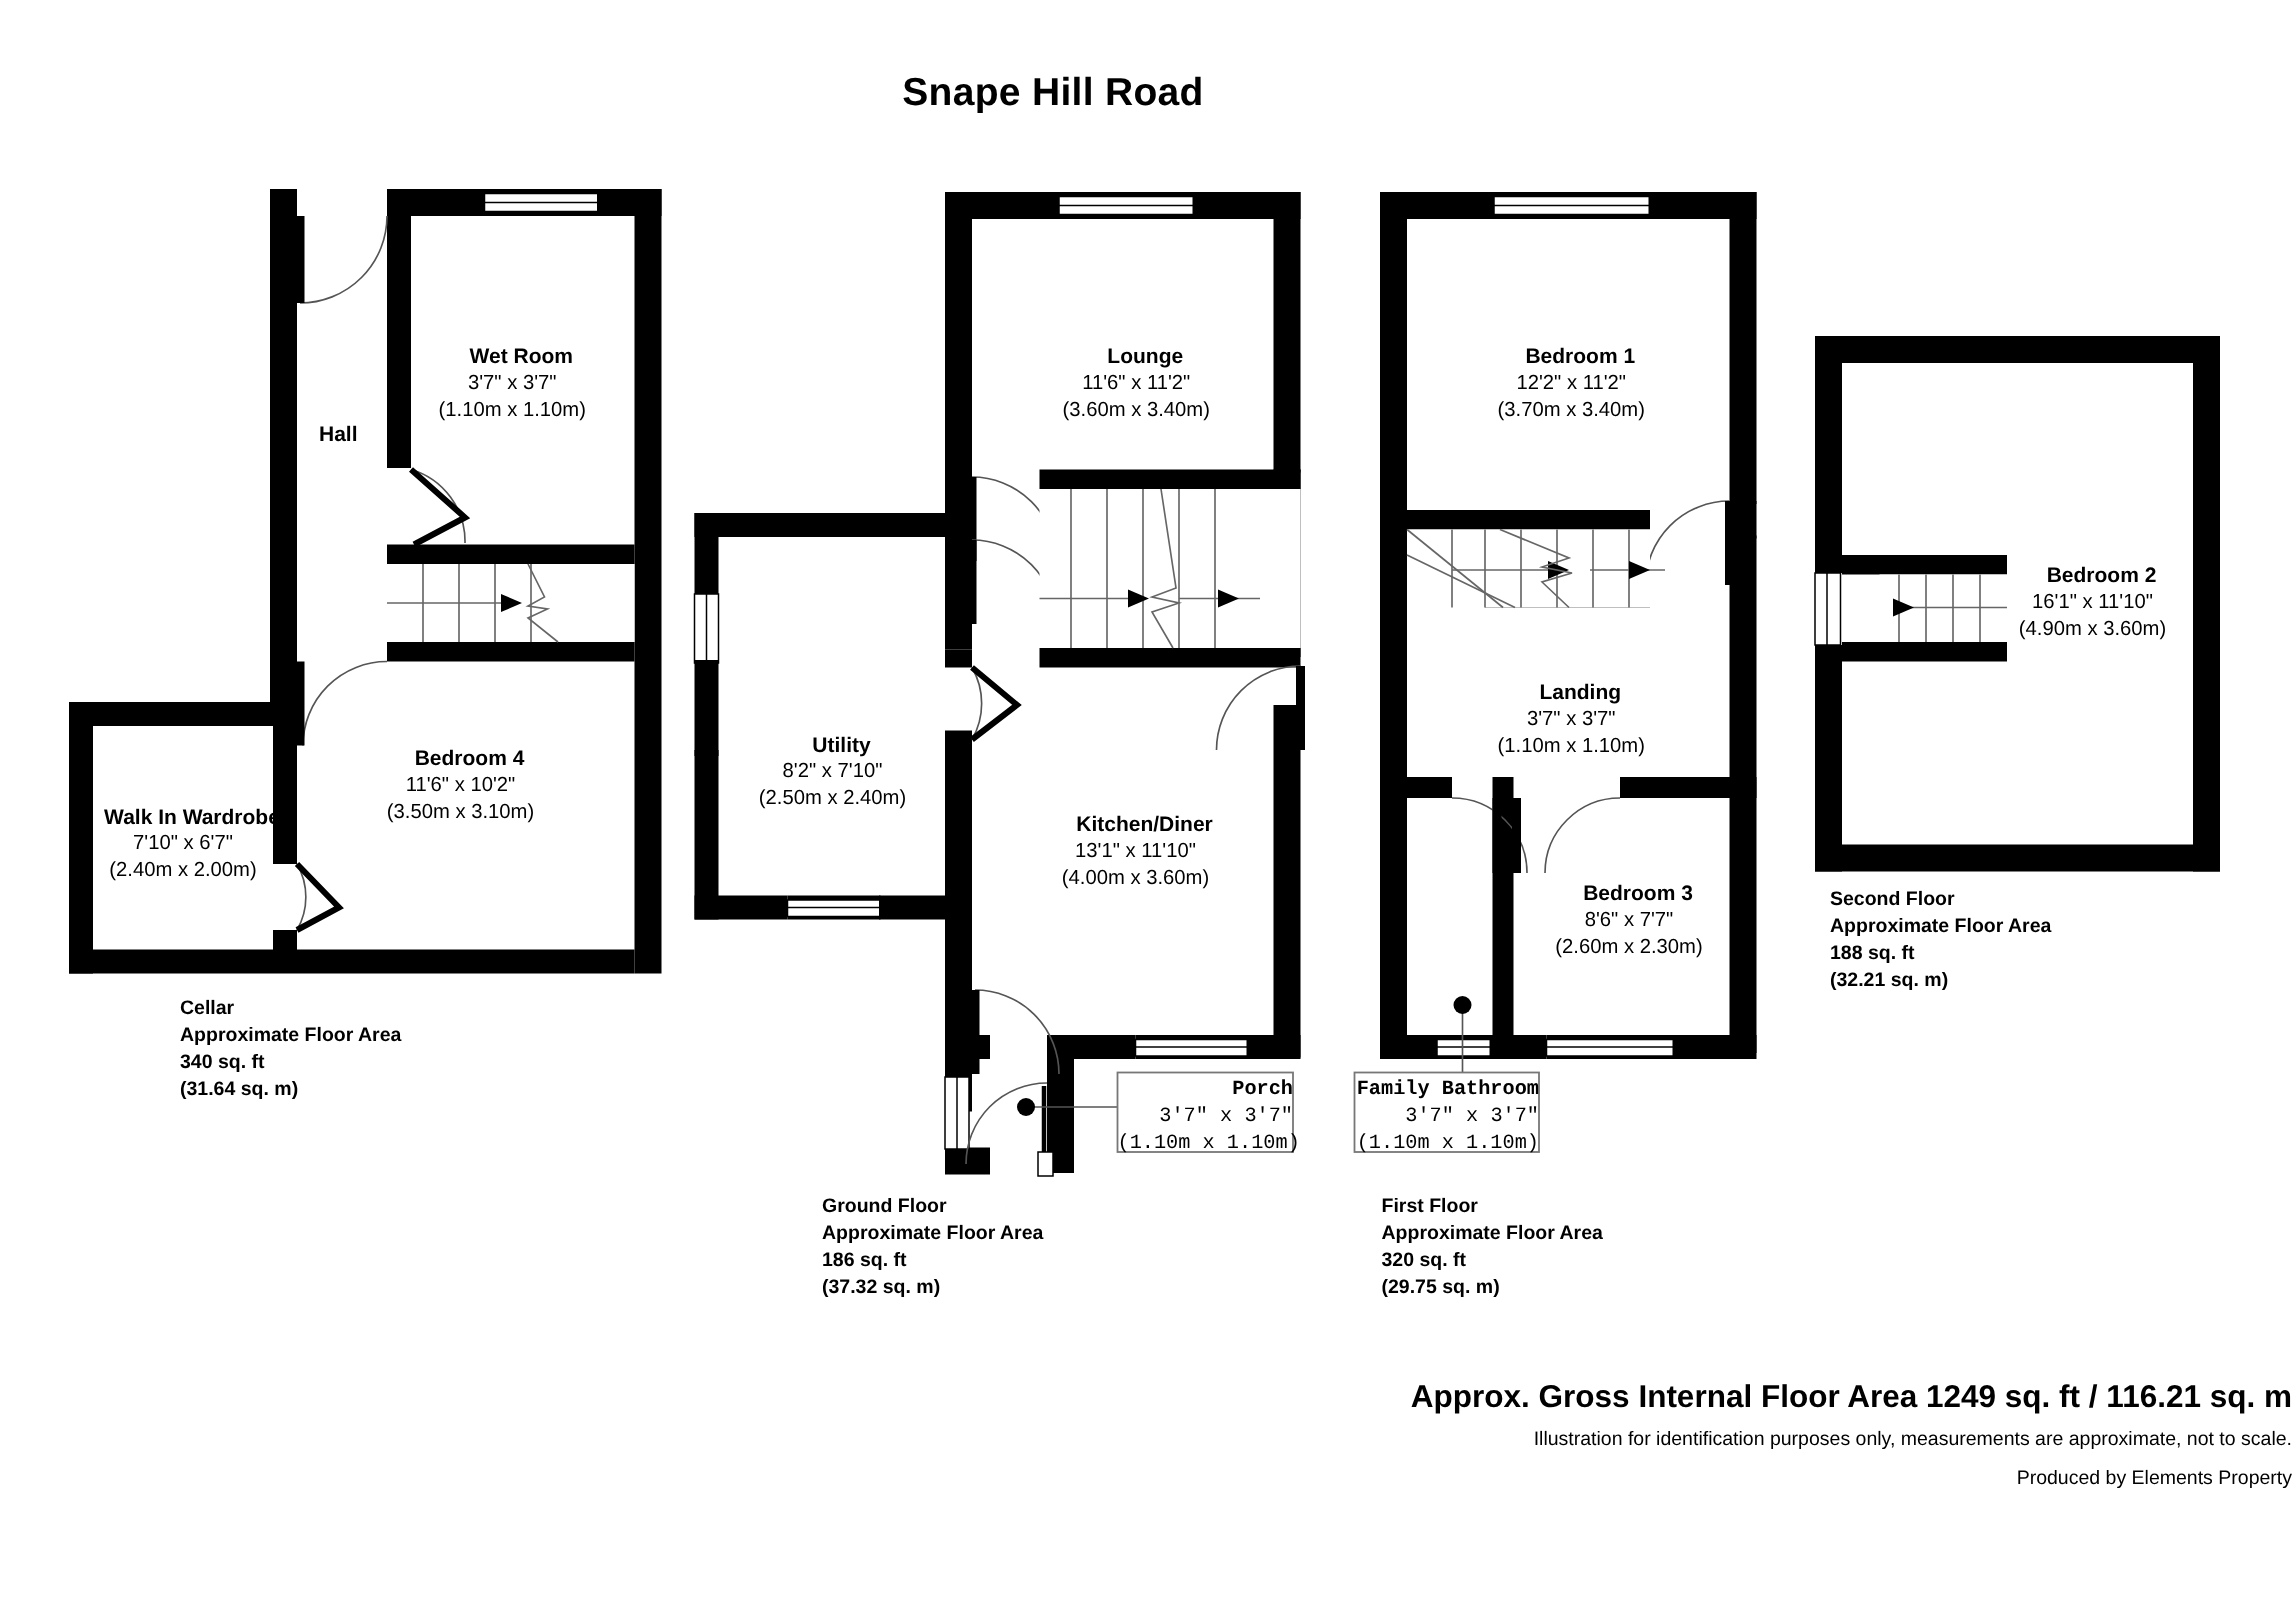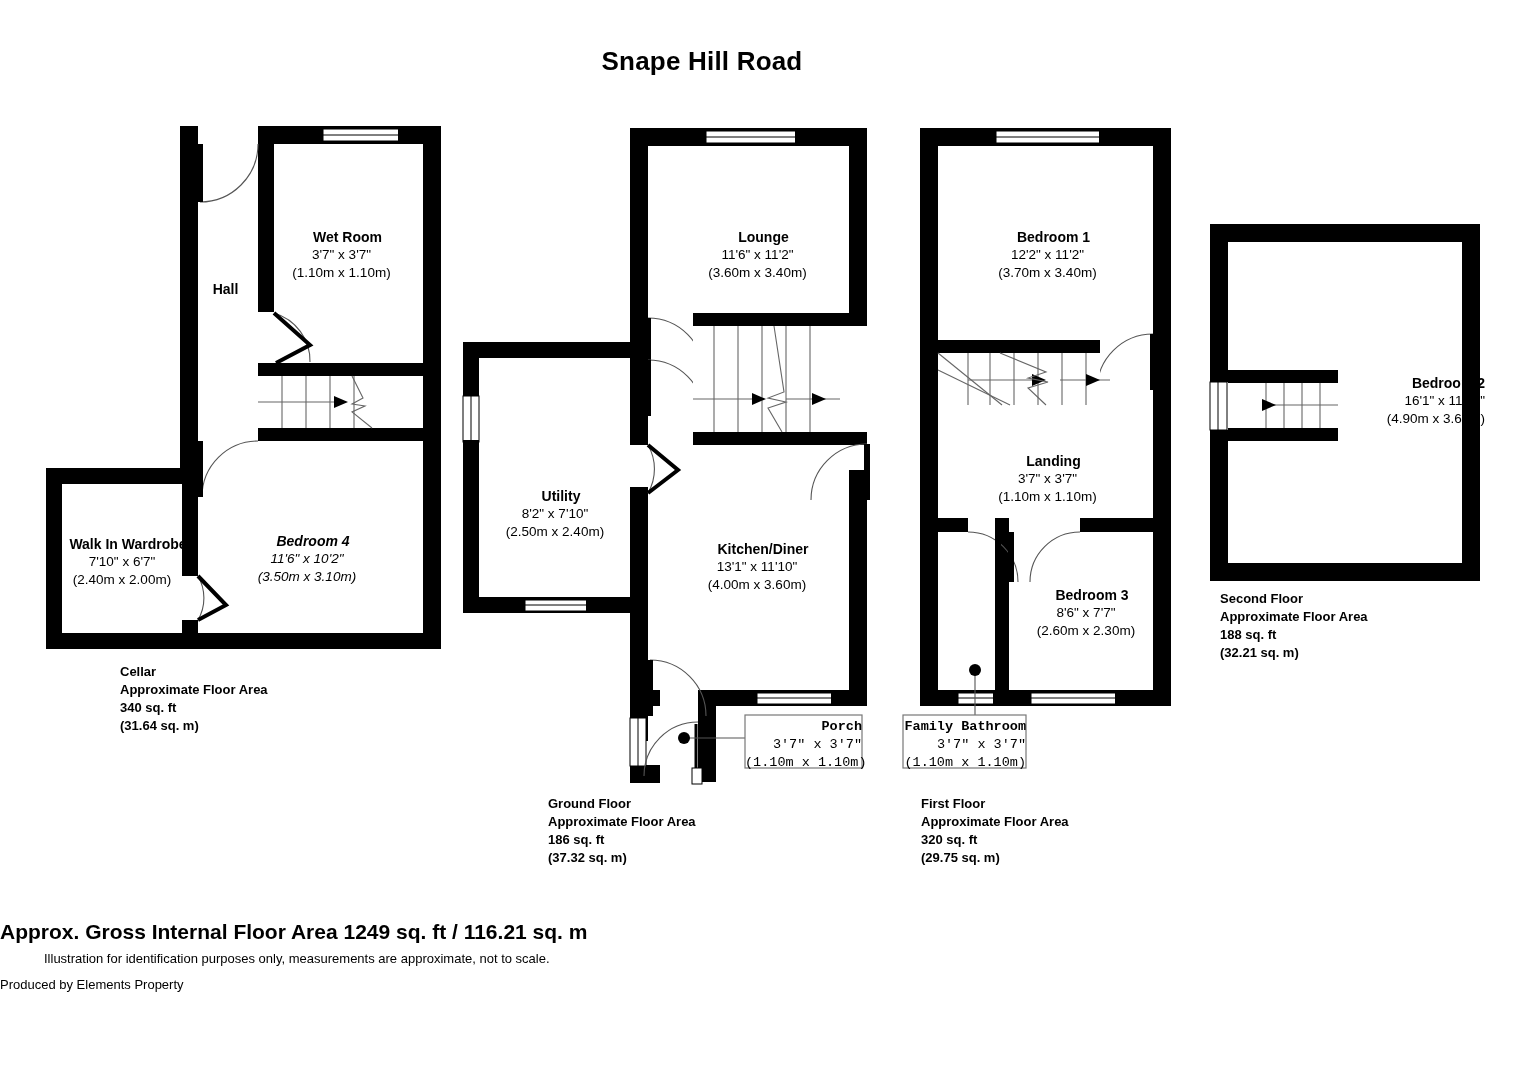--- a/index.html
+++ b/index.html
@@ -74,21 +74,21 @@
     white-space: nowrap;
     font-family: Liberation Mono, monospace;
   }
   .callout-label .rl-name { font-weight: bold; font-size: 13.5px; display: block; }
   .callout-label .rl-dim { display: block; }
 
   #footer {
     position: absolute;
     left: 0;
     width: 1528px;
-    text-align: left;
+    text-align: right;
   }
   #footer-total {
     font-size: 21px;
     font-weight: bold;
     margin-bottom: 7px;
   }
   #footer-note {
     font-size: 13px;
     margin-bottom: 11px;
     padding-left: 44px;
@@ -351,21 +351,21 @@
 <div class="room-label" style="left:259px; top:228px; width:165px;">
   <span class="rl-name">Wet Room</span>
   <span class="rl-dim">3'7" x 3'7"</span>
   <span class="rl-dim">(1.10m x 1.10m)</span>
 </div>
 
 <div class="room-label" style="left:180px; top:280px; width:79px;">
   <span class="rl-name">Hall</span>
 </div>
 
-<div class="room-label" style="left:223px; top:532px; width:168px;font-style:italic;">
+<div class="room-label" style="left:223px; top:496px; width:168px;">
   <span class="rl-name">Bedroom 4</span>
   <span class="rl-dim">11'6" x 10'2"</span>
   <span class="rl-dim">(3.50m x 3.10m)</span>
 </div>
 
 <div class="room-label" style="left:42px; top:535px; width:160px;">
   <span class="rl-name">Walk In Wardrobe</span>
   <span class="rl-dim">7'10" x 6'7"</span>
   <span class="rl-dim">(2.40m x 2.00m)</span>
 </div>
@@ -432,21 +432,21 @@
   <span class="rl-dim">(1.10m x 1.10m)</span>
 </div>
 
 <div class="floor-caption" style="left:921px; top:795px; width:250px;">
   <span>First Floor</span>
   <span>Approximate Floor Area</span>
   <span>320 sq. ft</span>
   <span>(29.75 sq. m)</span>
 </div>
 
-<div class="room-label" style="left:1305px; top:374px; width:180px;text-align:right;">
+<div class="room-label" style="left:1305px; top:374px; width:180px;">
   <span class="rl-name">Bedroom 2</span>
   <span class="rl-dim">16'1" x 11'10"</span>
   <span class="rl-dim">(4.90m x 3.60m)</span>
 </div>
 
 <div class="floor-caption" style="left:1220px; top:590px; width:250px;">
   <span>Second Floor</span>
   <span>Approximate Floor Area</span>
   <span>188 sq. ft</span>
   <span>(32.21 sq. m)</span>

